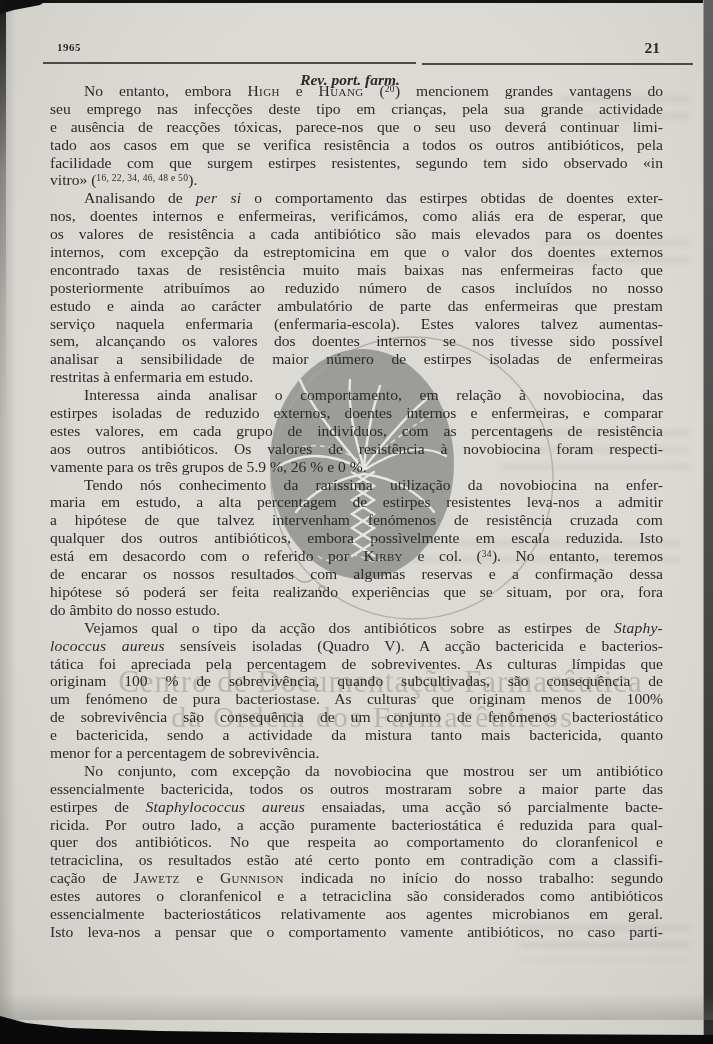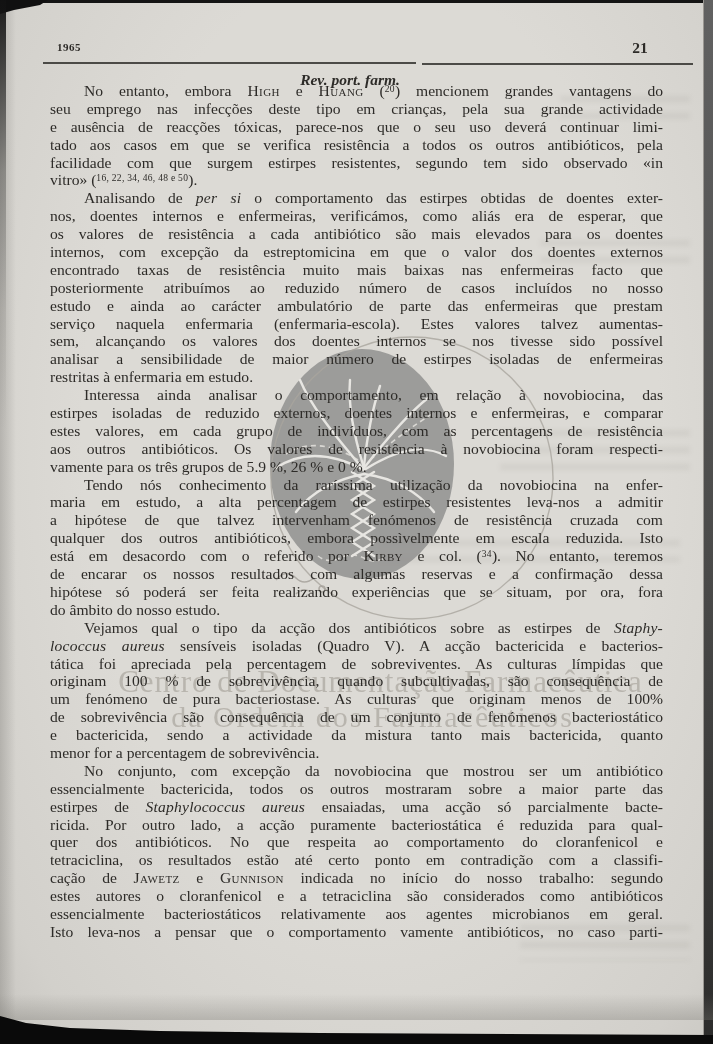--- a/index.html
+++ b/index.html
@@ -10,21 +10,21 @@
     width:713px;height:1044px;position:relative;overflow:hidden;
     background:var(--paper);
     font-family:"Liberation Serif","DejaVu Serif",serif;
   }
   .surface{position:absolute;inset:0;
     background:radial-gradient(ellipse at 52% 42%, #dcdad5 55%, #d2d0cb 88%, #c8c6c1 100%);}
   
   .hdr-year{position:absolute;left:57px;top:41px;font-size:11px;font-weight:bold;color:var(--ink);letter-spacing:.5px;}
   .hdr-journal{position:absolute;left:250px;top:59px;width:200px;text-align:center;
     font-size:15.5px;font-style:italic;font-weight:bold;color:var(--ink);margin-top:12px;}
-  .hdr-page{position:absolute;left:620px;top:39px;width:40px;text-align:center;
+  .hdr-page{position:absolute;left:620px;top:39px;width:40px;text-align:right;
     font-size:15.5px;font-weight:bold;color:var(--ink);}
   .rule{position:absolute;height:1.6px;background:var(--rule);opacity:.85;}
   .rule-left{left:43px;top:62px;width:373px;}
   .rule-right{left:422px;top:63px;width:271px;}
   
   .wm-layer{position:absolute;inset:0;z-index:1;pointer-events:none;}
   .wm-text{position:absolute;left:0;width:713px;text-align:center;color:var(--wm);
     font-family:"Liberation Serif","DejaVu Serif",serif;opacity:.92;white-space:nowrap;}
   .wm-line1{top:664px;font-size:31px;letter-spacing:1px;padding-left:24px;}
   .wm-line2{top:700px;font-size:30px;letter-spacing:2px;padding-left:16px;}

